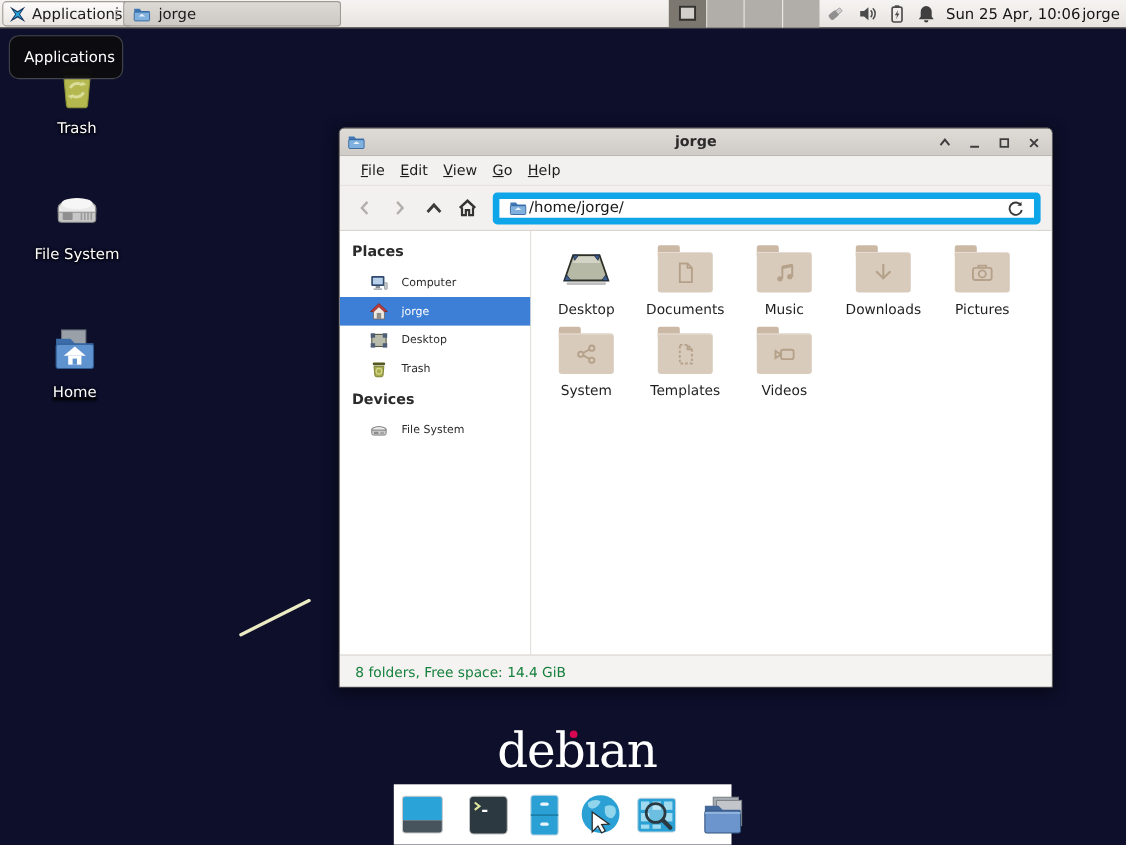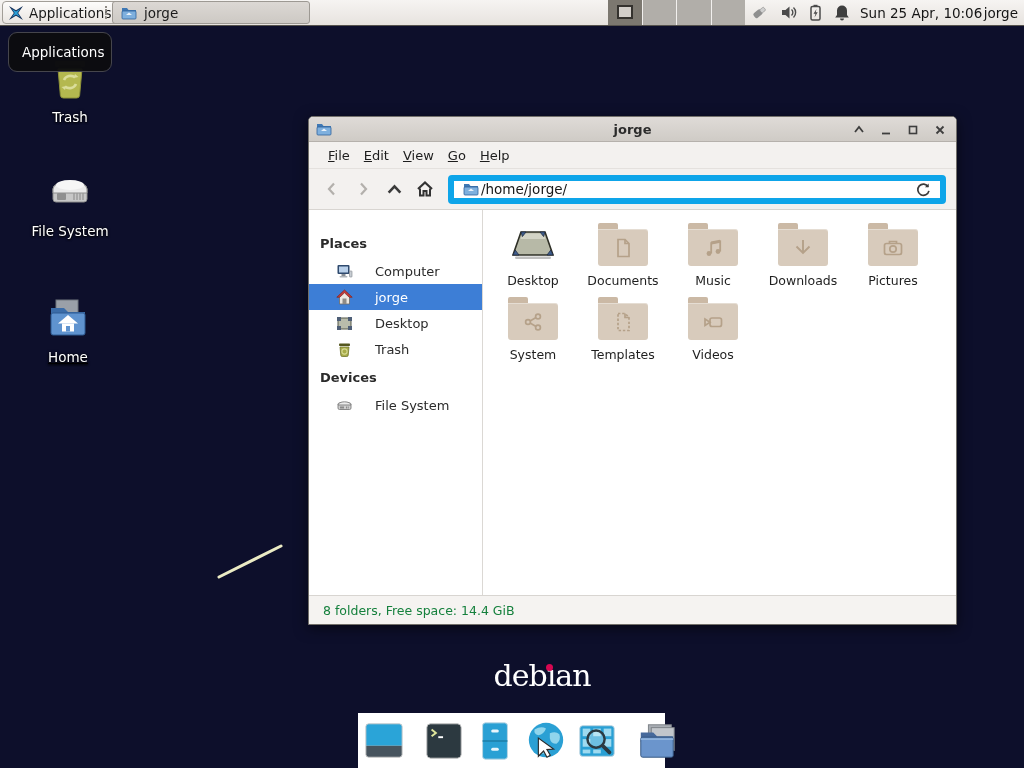--- a/index.html
+++ b/index.html
@@ -40,22 +40,22 @@
   .dicon .dlabel { color:#fff; font-size:13.5px; text-shadow:0 1px 2px #000, 0 0 3px #000; }
   #dicon-trash { left:18px; top:56px; }
   #dicon-fs    { left:18px; top:170px; }
   #dicon-home  { left:16px; top:296px;text-decoration:underline; }
 
   
   .artifact { position:absolute; left:210px; top:538px; z-index:4; }
 
   
   .logo { position:absolute; left:452px; top:660px; width:124px; text-align:center;
-          font-family:"DejaVu Serif","Liberation Serif",serif; font-size:30px; font-weight:500;
-          letter-spacing:-1px; color:#fff; line-height:1.05;margin-left:28px; }
+          font-family:"DejaVu Serif","Liberation Serif",serif; font-size:44px; font-weight:500;
+          letter-spacing:-1px; color:#fff; line-height:1.05; }
   .logo .dot { position:absolute; left:66px; top:4px; width:7px; height:7px; border-radius:50%; }
 
   
   .window { position:absolute; left:308px; top:116px; width:649px; height:509px; z-index:20;
             background:#fff; border:1px solid #726f6a; border-radius:5px 5px 0 0;
             box-shadow:0 3px 14px rgba(0,0,0,0.55); display:flex; flex-direction:column; }
   .titlebar { height:25px; background:linear-gradient(#dfdbd7,#cfcbc6); border-bottom:1px solid #b5b1ac;
               border-radius:4px 4px 0 0; position:relative; display:flex; align-items:center; }
   .titlebar .wicon { position:absolute; left:7px; top:4px; }
   .titlebar .wtitle { width:100%; text-align:center; font-size:13px; font-weight:bold; color:#2b2b2b; }
@@ -64,24 +64,24 @@
   .menubar { height:27px; background:#f3f1ef; border-bottom:1px solid #e4e1de;
              display:flex; align-items:center; padding-left:12px; }
   .menubar .mitem { font-size:13px; color:#1d1d1d; padding:4px 7px; cursor:default; }
   .toolbar { height:41px; background:#f3f1ef; border-bottom:1px solid #d8d5d1;
              display:flex; align-items:center; padding:0 10px; gap:5px; }
   .navbtn { width:26px; height:26px; display:flex; align-items:center; justify-content:center; border-radius:3px; }
   .pathbar { flex:1; height:29px; margin-left:5px; background:#fff; border:6px solid #0ea5e9; border-radius:4px;
              display:flex; align-items:center; padding:0 9px; gap:2px; }
   .pathbar .ptext { font-size:13.5px; color:#161616; flex:1; }
   .wbody { flex:1; display:flex; min-height:0; }
-  .sidebar { width:174px; border-right:1px solid #dbd8d4; padding-top:22px; background:#fff; }
+  .sidebar { width:174px; border-right:1px solid #dbd8d4; padding-top:8px; background:#fff; }
   .side-header { font-size:13px; font-weight:bold; color:#2b2b2b; padding:4px 0 7px 11px; }
-  .side-item { height:26px; display:flex; align-items:center; gap:22px; padding-left:27px;
-               font-size:13px; color:#2b2b2b; cursor:default; }
+  .side-item { height:26px; display:flex; align-items:center; gap:12px; padding-left:27px;
+               font-size:10px; color:#2b2b2b; cursor:default; }
   .side-item.selected { background:#3d7ed6; color:#fff; }
   .mainpane { flex:1; padding:13px 0 0 5px; display:flex; flex-wrap:wrap; align-content:flex-start; background:#fff; }
   .fcell { width:90px; margin-bottom:9px; text-align:center; cursor:default; }
   .ficon { width:50px; height:43px; margin:0 auto 7px; position:relative; }
   .ftab  { position:absolute; top:0; left:0; width:20px; height:10px; background:#cbb9a5; border-radius:2px 2px 0 0; }
   .fbody { position:absolute; top:6px; left:0; right:0; bottom:0; background:#d8cbbc;
            border-radius:0 3px 3px 3px; box-shadow:inset 0 1px 0 rgba(255,255,255,0.35); }
   .fbody svg { position:absolute; left:50%; top:50%; transform:translate(-50%,-50%); }
   .flabel { font-size:12.5px; color:#1f1f1f; }
   .statusbar { height:29px; background:#f5f3f1; border-top:1px solid #d8d5d1;

